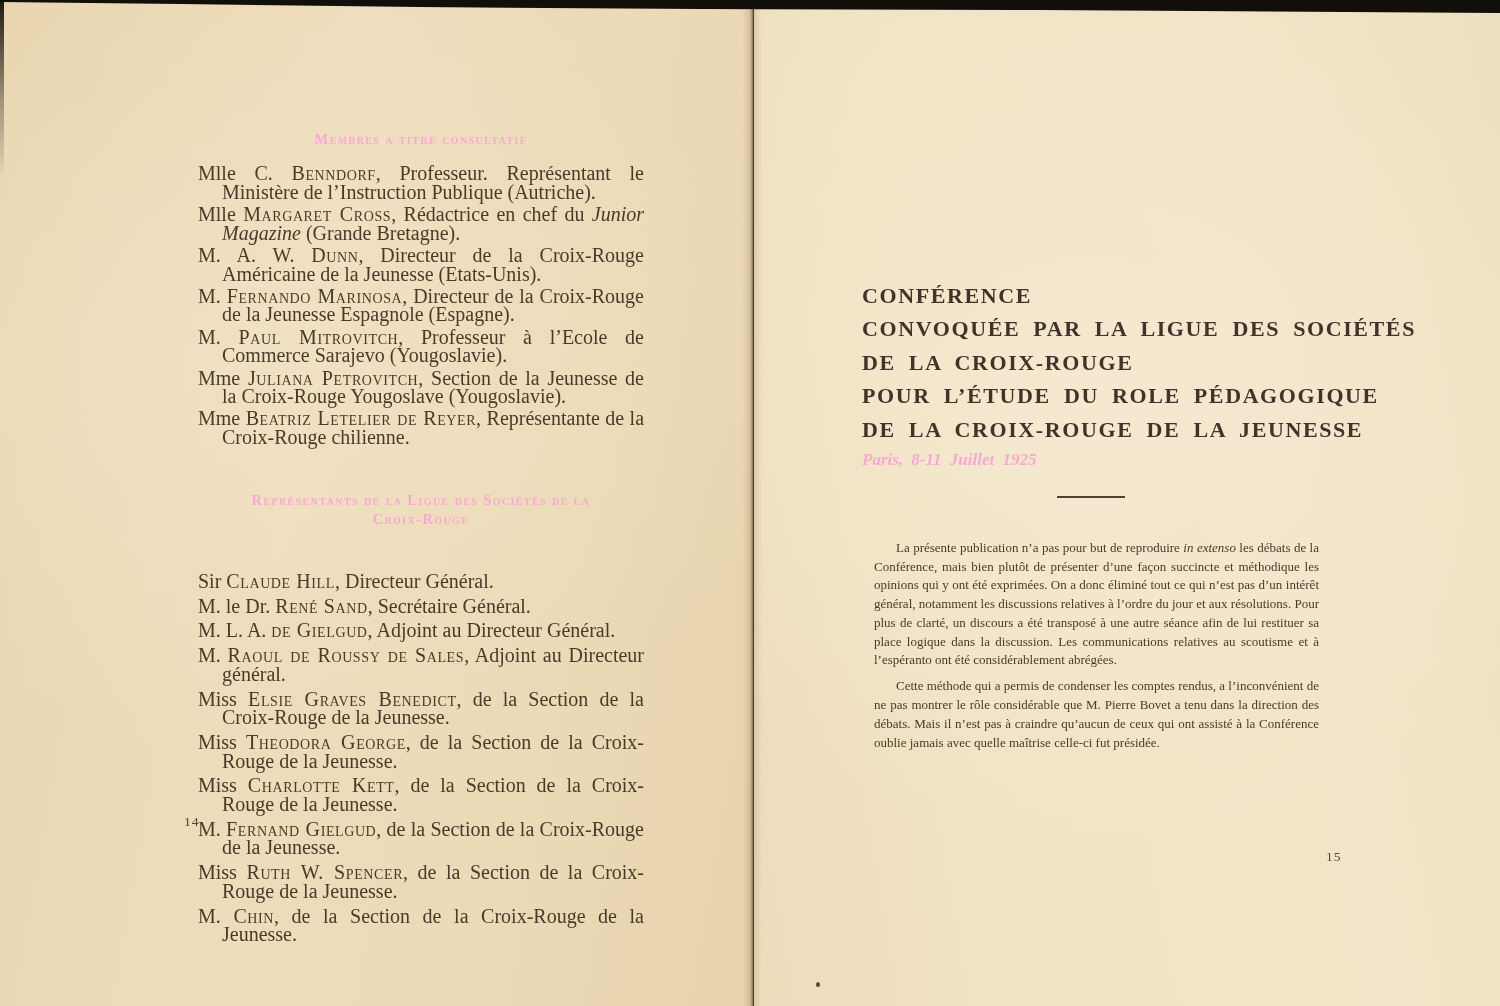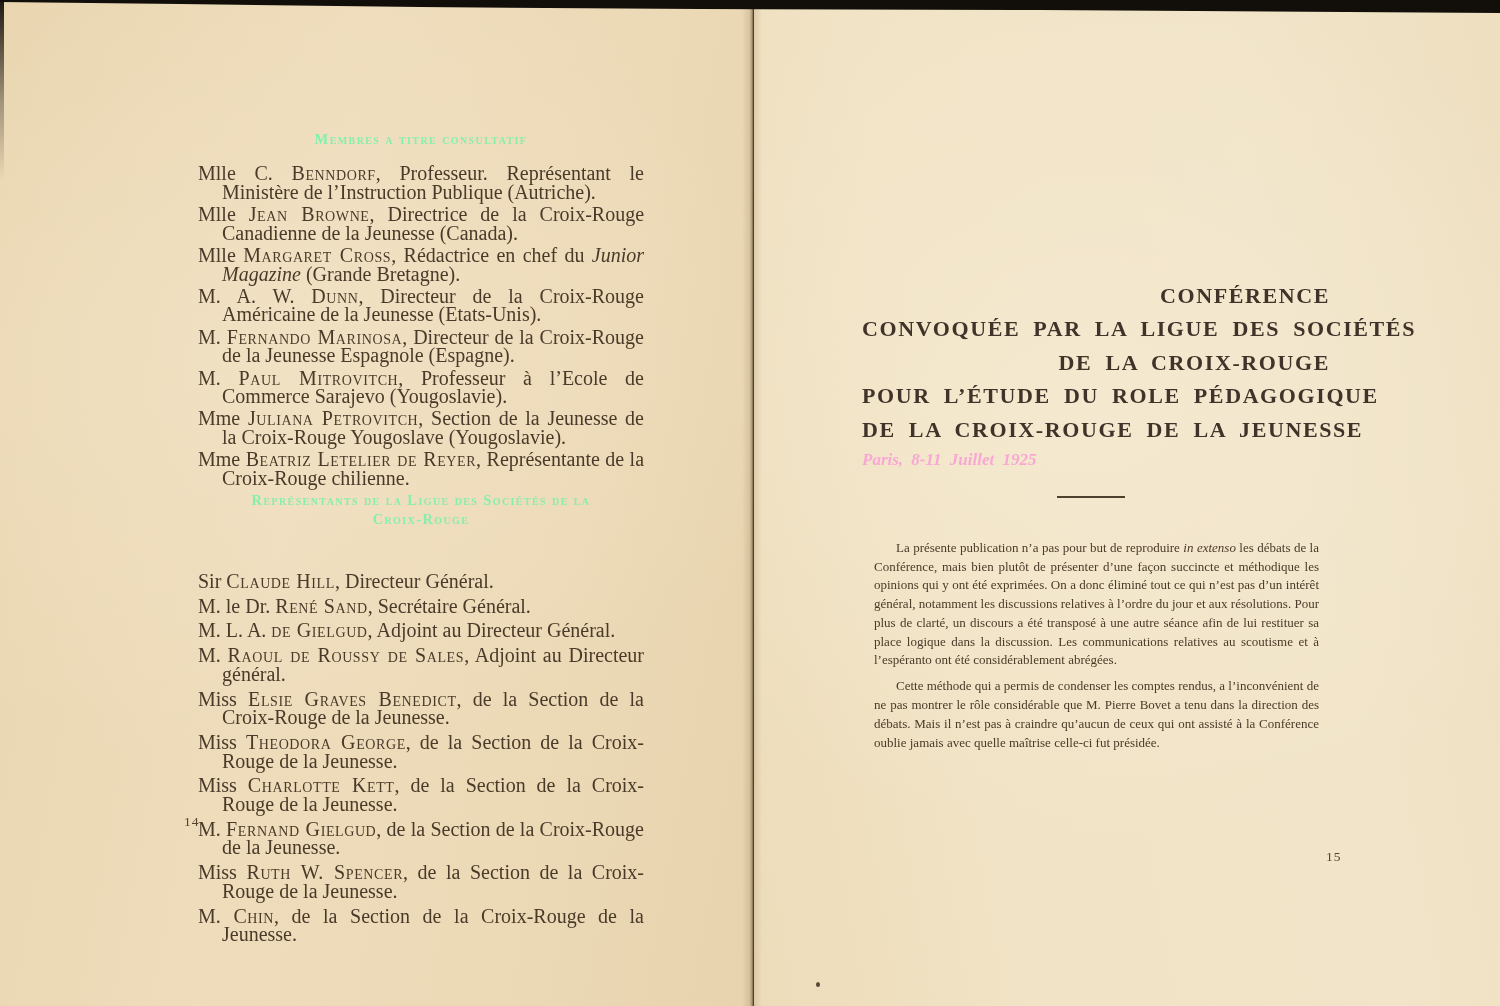--- a/index.html
+++ b/index.html
@@ -46,38 +46,38 @@
     background:#3a2d1f;opacity:.85;
   }
 
   
   .abs{position:absolute;}
   .sc{font-variant:small-caps;letter-spacing:0.6px;}
   .it{font-style:italic;}
 
   .heading{
     font-variant:small-caps;font-weight:700;letter-spacing:1.4px;
-    font-size:14.5px;color:#86efac;text-align:center;line-height:19px;
+    font-size:14.5px;color:#f9a8d4;text-align:center;line-height:19px;
   }
   .h1-left{left:198px;top:130px;width:446px;}
   .h2-left{left:198px;top:491px;width:446px;}
 
   .list{left:198px;width:446px;font-size:20px;line-height:18.7px;text-align:justify;}
   .list-members{top:164px;}
   .list-reps{top:572px;}
   .entry{padding-left:24px;text-indent:-24px;}
   .list-members .entry{margin-bottom:3.5px;}
   .list-reps .entry{margin-bottom:6px;}
 
   .pagenum{font-size:13.5px;color:#55432e;letter-spacing:1px;}
   .pn-left{left:184px;top:814px;}
   .pn-right{left:1326px;top:849px;}
 
   .title{
-    left:862px;top:279px;width:468px;text-align:right;
+    left:862px;top:279px;width:468px;text-align:left;
     font-size:22px;font-weight:700;line-height:33.4px;
     letter-spacing:1.6px;word-spacing:6px;color:#41332a;
   }
   .title-line{white-space:nowrap;}
   .subtitle{
     left:862px;top:450px;width:468px;text-align:left;
     font-size:17px;font-weight:700;font-style:italic;word-spacing:4px;color:#f9a8d4;
   }
   .rule{left:1057px;top:496px;width:68px;height:2px;background:#50412f;}
   .body-copy{left:874px;top:539px;width:445px;font-size:13px;line-height:18.7px;text-align:justify;}
@@ -92,21 +92,20 @@
   <div class="page page-right"></div>
   <div class="gutter"></div>
   <div class="top-edge"></div>
   <div class="left-edge"></div>
   <div class="speck"></div>
 
   <div class="abs heading h1-left">Membres a titre consultatif</div>
 
   <div class="abs list list-members">
       <div class="entry"><span>Mlle C. </span><span class="sc">Benndorf</span><span>, Professeur. Représentant le Ministère de l’Instruction Publique (Autriche).</span></div>
-      <div class="entry"><span>Mlle </span><span class="sc">Jean Browne</span><span>, Directrice de la Croix-Rouge Canadienne de la Jeunesse (Canada).</span></div>
       <div class="entry"><span>Mlle </span><span class="sc">Margaret Cross</span><span>, Rédactrice en chef du </span><span class="it">Junior Magazine</span><span> (Grande Bretagne).</span></div>
       <div class="entry"><span>M. A. W. </span><span class="sc">Dunn</span><span>, Directeur de la Croix-Rouge Américaine de la Jeunesse (Etats-Unis).</span></div>
       <div class="entry"><span>M. </span><span class="sc">Fernando Marinosa</span><span>, Directeur de la Croix-Rouge de la Jeunesse Espagnole (Espagne).</span></div>
       <div class="entry"><span>M. </span><span class="sc">Paul Mitrovitch</span><span>, Professeur à l’Ecole de Commerce Sarajevo (Yougoslavie).</span></div>
       <div class="entry"><span>Mme </span><span class="sc">Juliana Petrovitch</span><span>, Section de la Jeunesse de la Croix-Rouge Yougoslave (Yougoslavie).</span></div>
       <div class="entry"><span>Mme </span><span class="sc">Beatriz Letelier de Reyer</span><span>, Représentante de la Croix-Rouge chilienne.</span></div>
     </div>
 
   <div class="abs heading h2-left">
     <div>Représentants de la Ligue des Sociétés de la</div>

